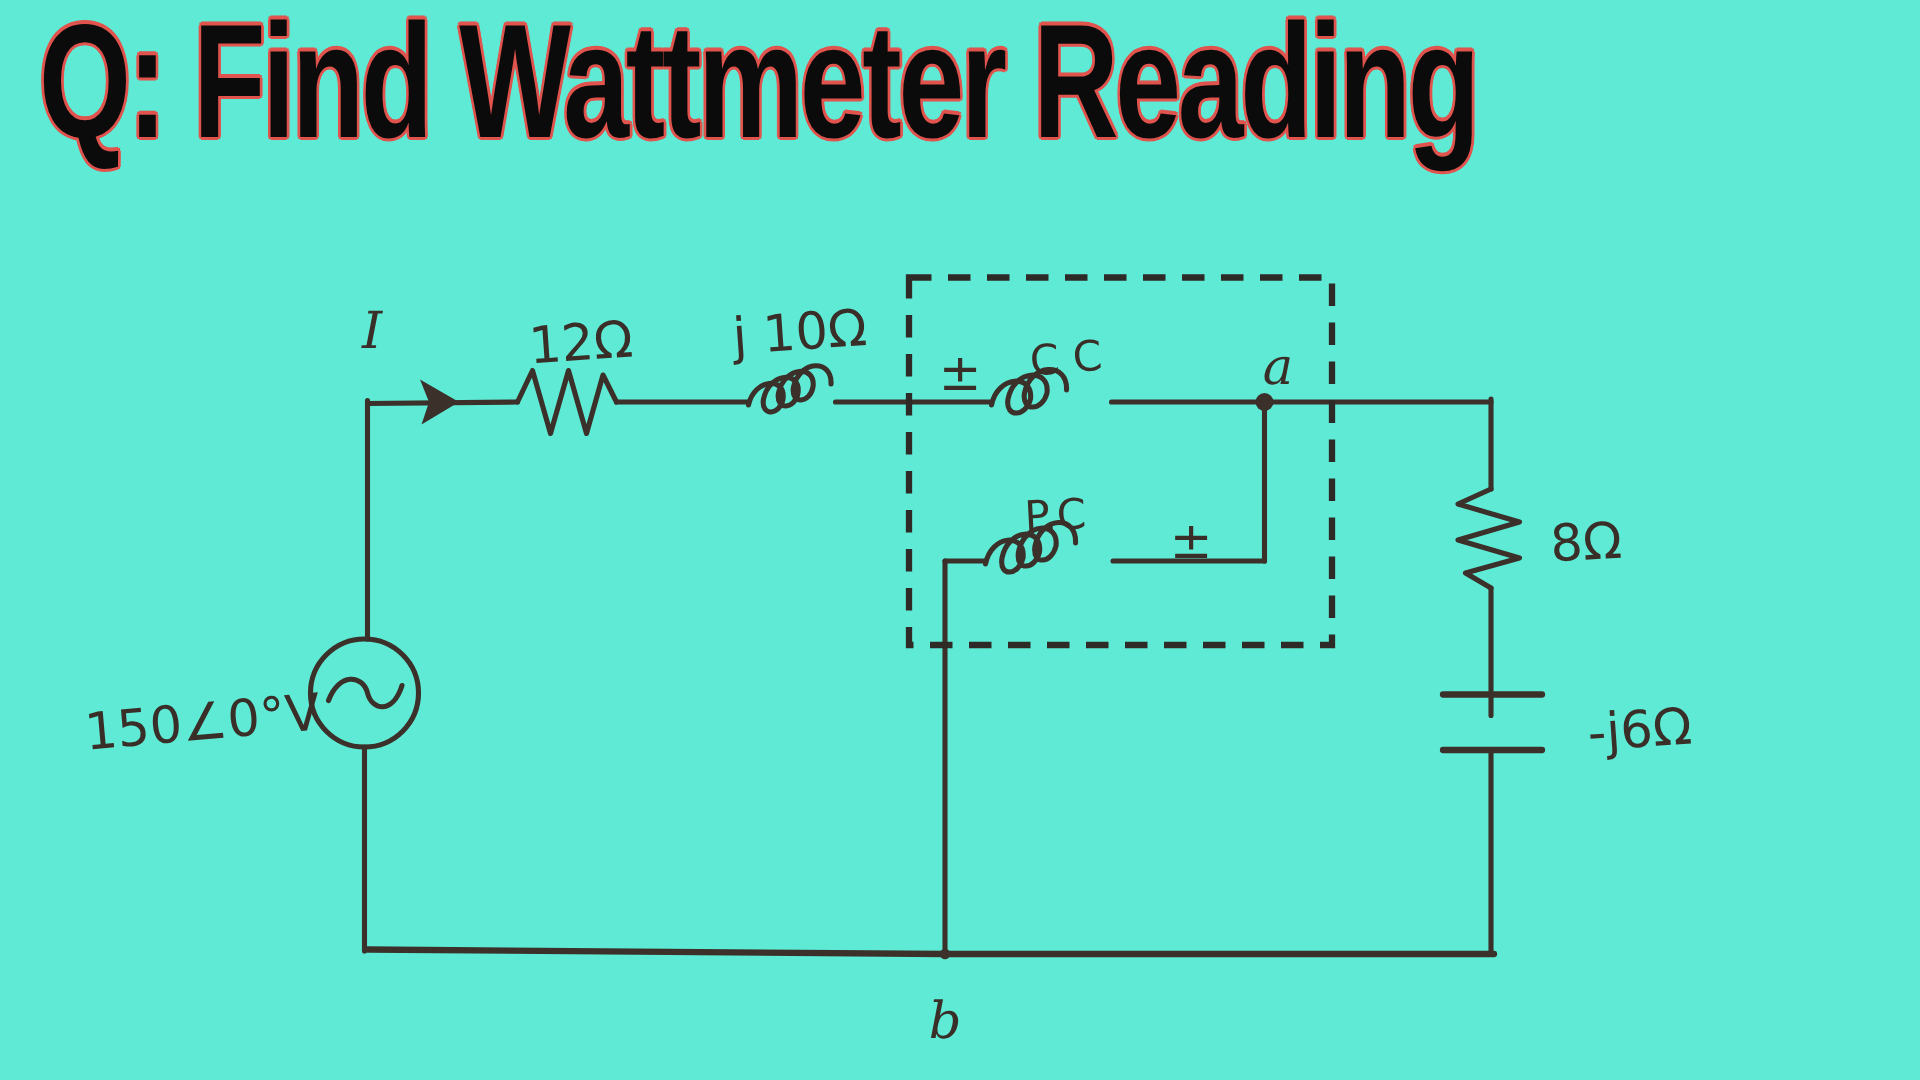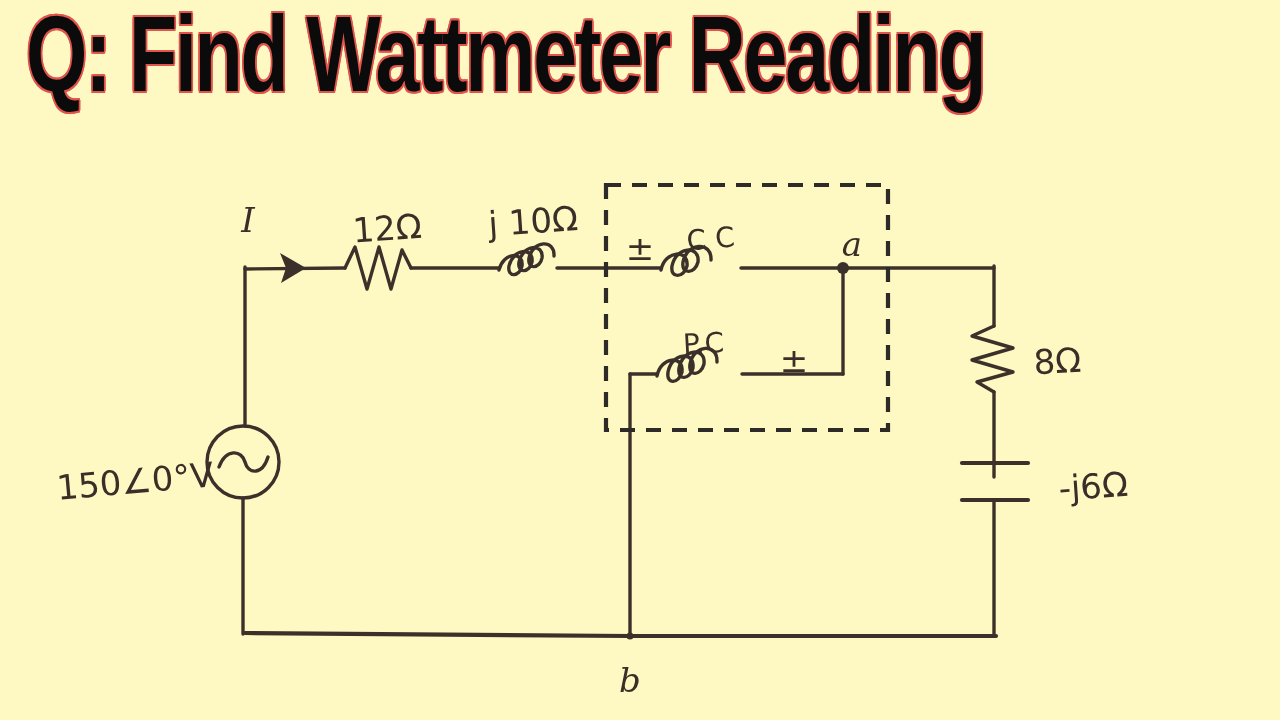--- a/index.html
+++ b/index.html
@@ -5,21 +5,21 @@
   html, body {
     margin: 0; padding: 0;
     width: 1280px; height: 720px;
     background: #ffffff;
     overflow: hidden;
     font-family: "Liberation Sans", sans-serif;
   }
   .page {
     position: relative;
     width: 1280px; height: 720px;
-    background: #fef9c3;
+    background: #5eead4;
   }
   .title {
     position: absolute;
     top: 0px; left: 26px;
     font-family: "Liberation Sans", sans-serif;
     font-weight: bold;
     font-size: 108px;
     line-height: 1.0;
     letter-spacing: -3px;
     color: #0b0b0b;

